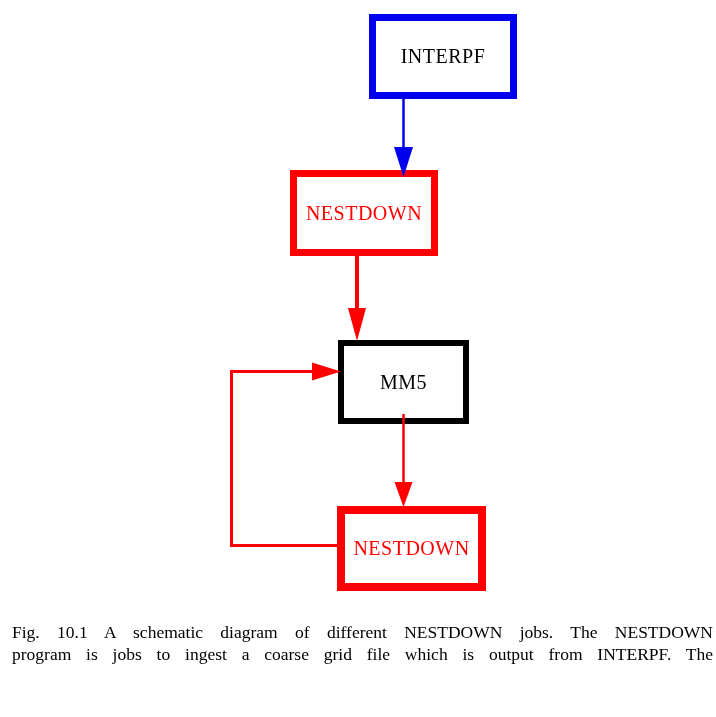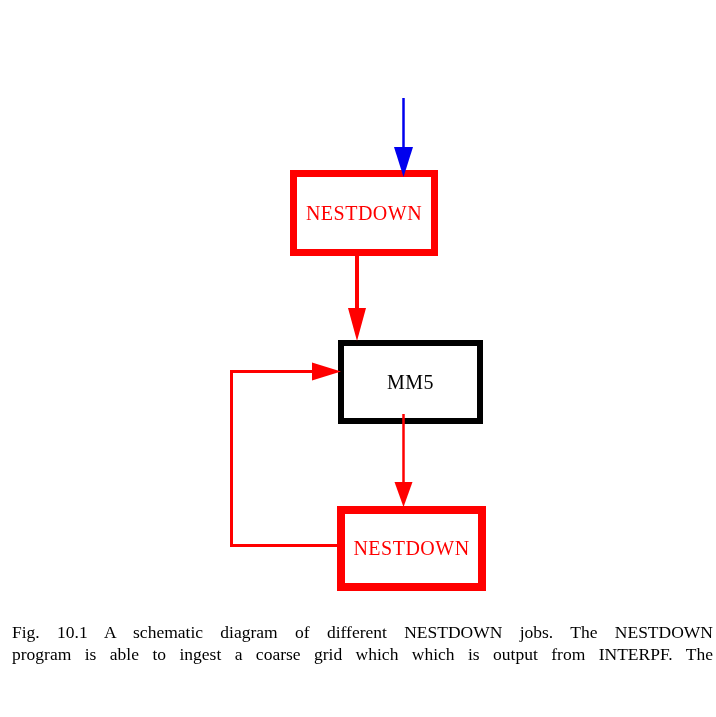--- a/index.html
+++ b/index.html
@@ -33,21 +33,21 @@
   .node-interpf {
     left: 369px; top: 14px; width: 148px; height: 85px;
     border: 7px solid #0000ee;
   }
   .node-nestdown-top {
     left: 290px; top: 170px; width: 148px; height: 86px;
     border: 7px solid #ff0000;
     color: #ff0000;
   }
   .node-mm5 {
-    left: 338px; top: 340px; width: 145px; height: 84px;
+    left: 338px; top: 340px; width: 131px; height: 84px;
     border: 6px solid #000000;
   }
   .node-nestdown-bottom {
     left: 337px; top: 506px; width: 149px; height: 85px;
     border: 8px solid #ff0000;
     color: #ff0000;
   }
   .edge-layer {
     position: absolute;
     left: 0; top: 0;
@@ -67,20 +67,23 @@
   .cap-line.just {
     text-align: justify;
     text-align-last: justify;
   }
 </style>
 </head>
 <body>
 
 <div class="diagram">
 
+  <div class="node node-interpf">
+    <span>INTERPF</span>
+  </div>
 
   <div class="node node-nestdown-top">
     <span>NESTDOWN</span>
   </div>
 
   <div class="node node-mm5">
     <span>MM5</span>
   </div>
 
   <div class="node node-nestdown-bottom">
@@ -99,14 +102,14 @@
     <polygon points="394.5,482 412.5,482 403.5,507" fill="#ff0000"></polygon>
 
     <polyline points="339,545.5 231.5,545.5 231.5,371.5 314,371.5" fill="none" stroke="#ff0000" stroke-width="3"></polyline>
     <polygon points="312,362.5 312,380.5 341,371.5" fill="#ff0000"></polygon>
   </svg>
 
 </div>
 
 <div class="caption">
   <div class="cap-line just">Fig. 10.1 A schematic diagram of different NESTDOWN jobs. The NESTDOWN</div>
-  <div class="cap-line just">program is able to ingest a coarse grid which which is output from INTERPF. The</div>
+  <div class="cap-line just">program is jobs to ingest a coarse grid file which is output from INTERPF. The</div>
 </div>
 
 </body></html>

